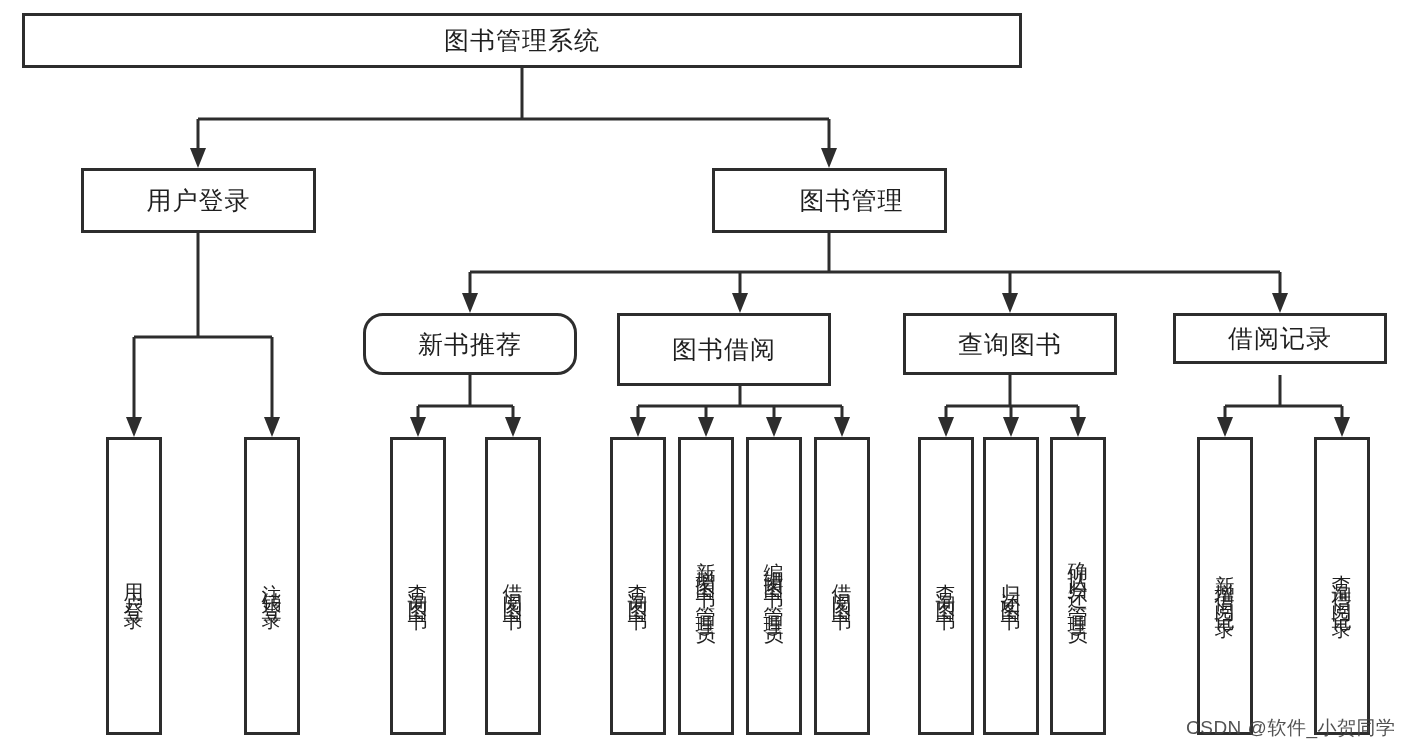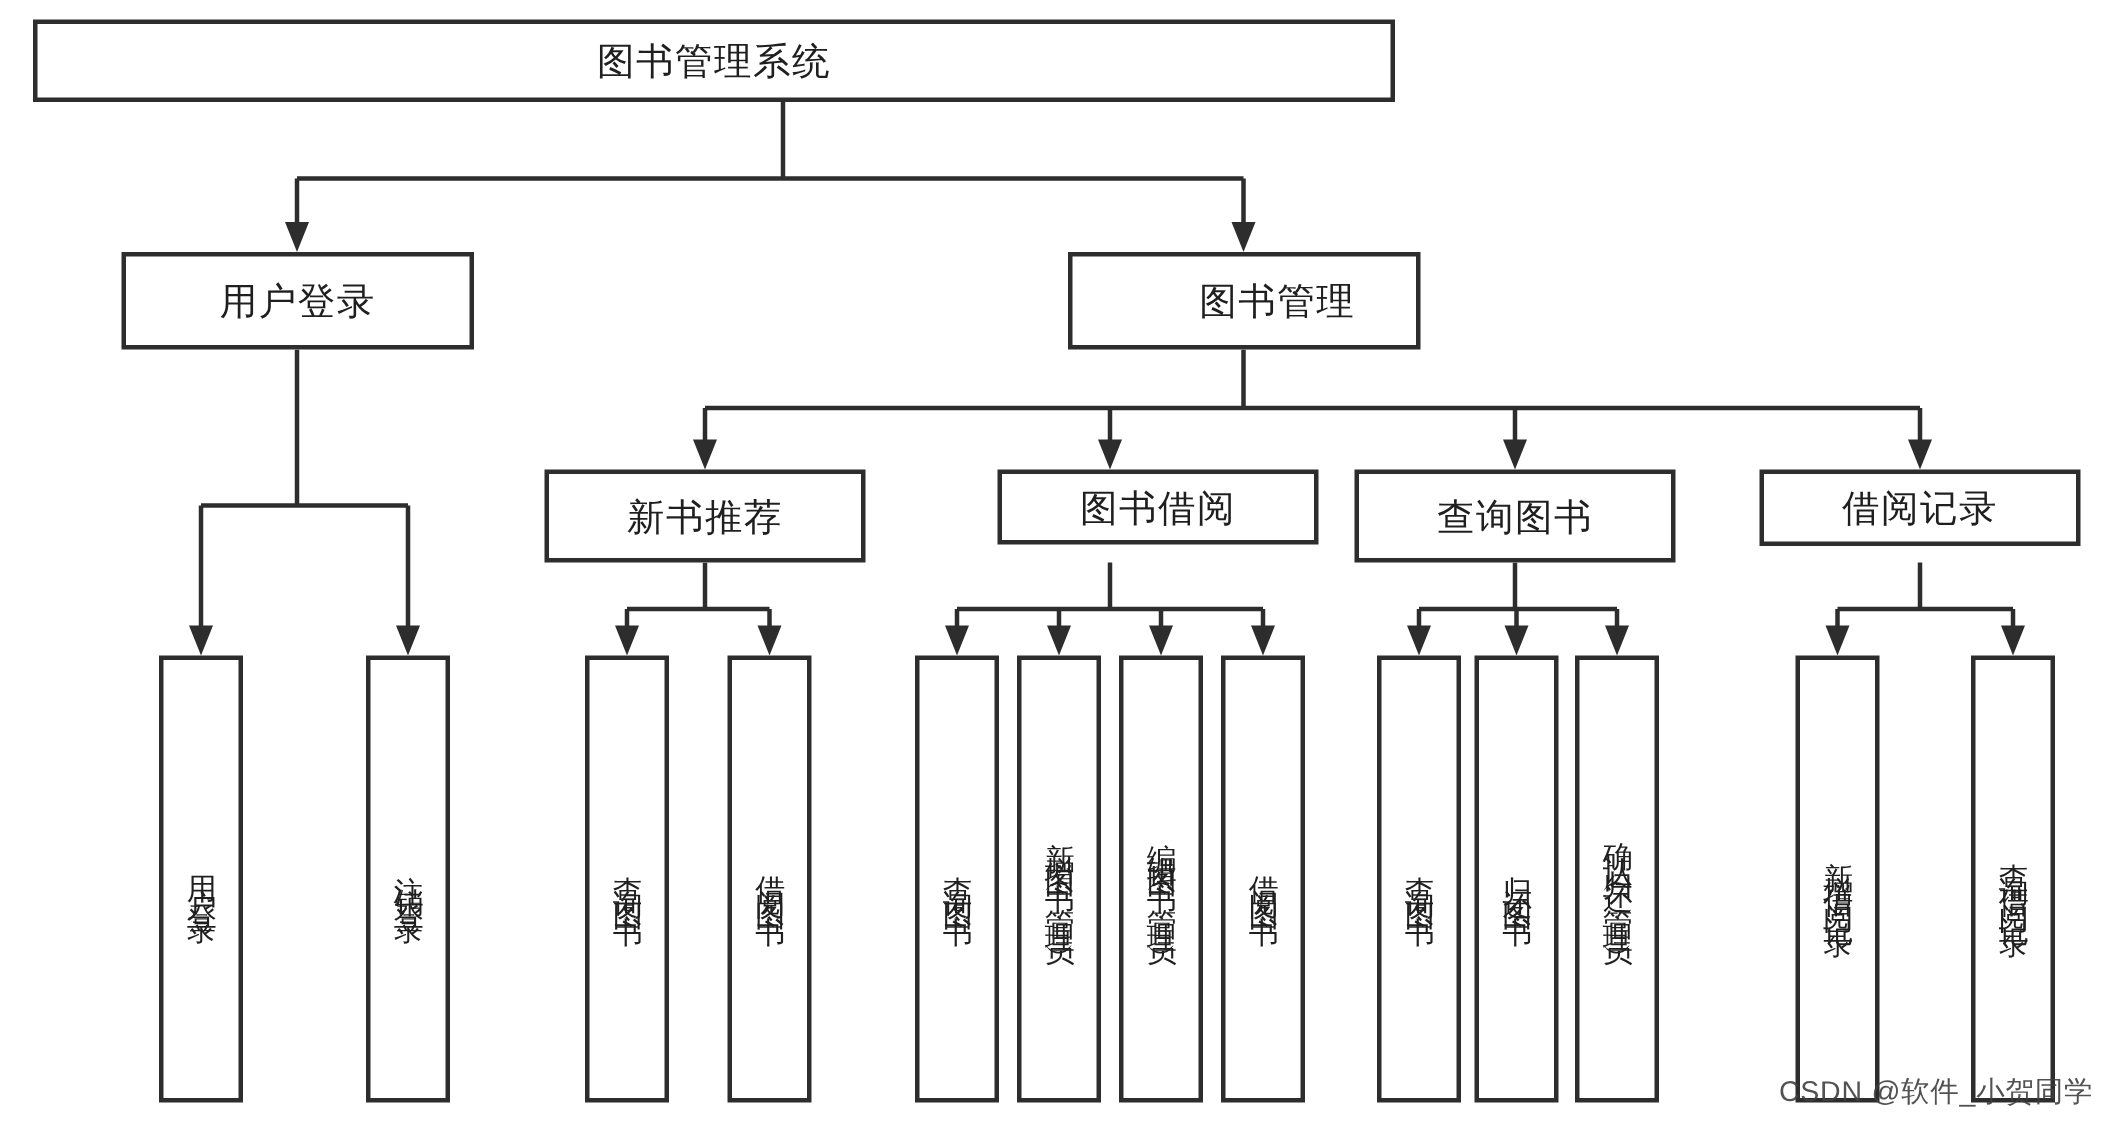--- a/index.html
+++ b/index.html
@@ -114,27 +114,27 @@
       <polygon points="766,417 782,417 774,437"></polygon>
       <polygon points="834,417 850,417 842,437"></polygon>
       <polygon points="938,417 954,417 946,437"></polygon>
       <polygon points="1003,417 1019,417 1011,437"></polygon>
       <polygon points="1070,417 1086,417 1078,437"></polygon>
       <polygon points="1217,417 1233,417 1225,437"></polygon>
       <polygon points="1334,417 1350,417 1342,437"></polygon>
     </g>
   </svg>
 
-  <div class="box h-label" style="left:22px; top:13px; width:908px; height:55px;">图书管理系统</div>
+  <div class="box h-label" style="left:22px; top:13px; width:1000px; height:55px;">图书管理系统</div>
 
   <div class="box h-label" style="left:81px; top:168px; width:235px; height:65px;">用户登录</div>
   <div class="box h-label" style="left:712px; top:168px; width:235px; height:65px;padding-left:44px;">图书管理</div>
 
-  <div class="box h-label" style="left:363px; top:313px; width:214px; height:62px;">新书推荐</div>
-  <div class="box h-label" style="left:665px; top:313px; width:214px; height:50px;">图书借阅</div>
+  <div class="box h-label" style="left:363px; top:313px; width:214px; height:62px;border-radius:20px;">新书推荐</div>
+  <div class="box h-label" style="left:617px; top:313px; width:214px; height:73px;">图书借阅</div>
   <div class="box h-label" style="left:903px; top:313px; width:214px; height:62px;">查询图书</div>
   <div class="box h-label" style="left:1173px; top:313px; width:214px; height:51px;">借阅记录</div>
 
   <div class="box v-label" style="left:106px; top:437px; width:56px; height:298px;">用户登录</div>
   <div class="box v-label" style="left:244px; top:437px; width:56px; height:298px;">注销登录</div>
 
   <div class="box v-label" style="left:390px; top:437px; width:56px; height:298px;">查询图书</div>
   <div class="box v-label" style="left:485px; top:437px; width:56px; height:298px;">借阅图书</div>
 
   <div class="box v-label" style="left:610px; top:437px; width:56px; height:298px;">查询图书</div>

